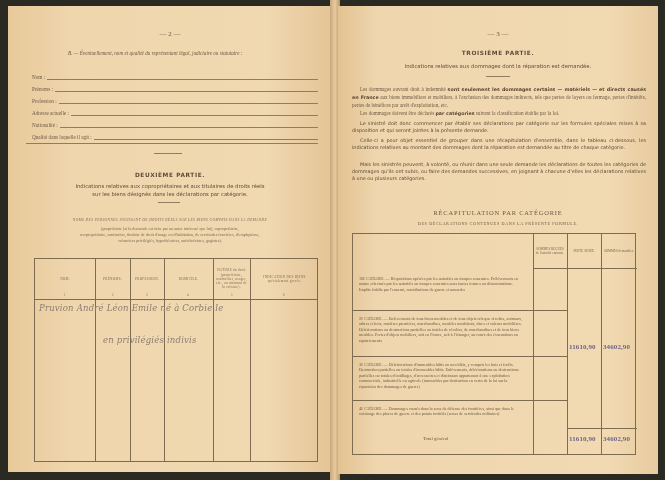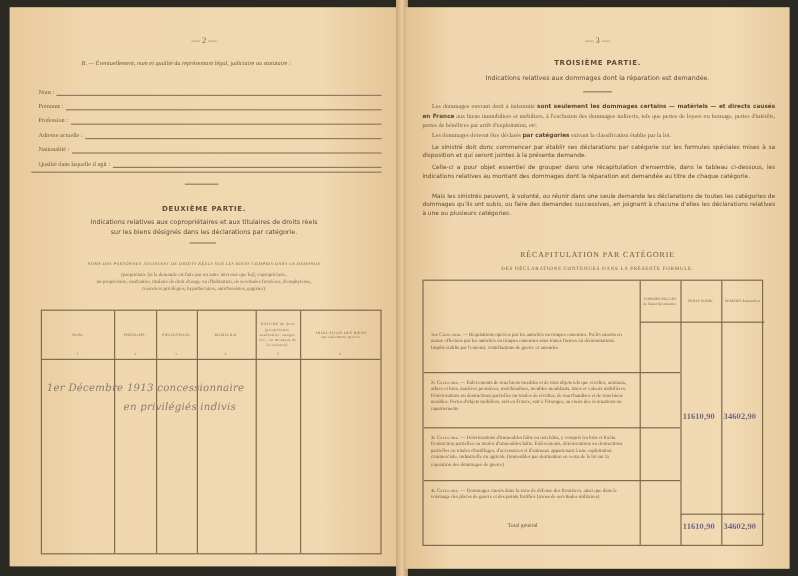--- a/index.html
+++ b/index.html
@@ -112,21 +112,21 @@
     <div class="hcell" style="left:178px; width:37px; padding:0 2px;">NATURE du droit (propriétaire, usufruitier, usager, etc., ou montant de la créance).</div>
     <div class="hcell" style="left:215px; width:69px; padding:0 6px;">INDICATION DES BIENS spécialement grevés.</div>
 
     <div class="hnum" style="left:29px;">1</div>
     <div class="hnum" style="left:77px;">2</div>
     <div class="hnum" style="left:111px;">3</div>
     <div class="hnum" style="left:152px;">4</div>
     <div class="hnum" style="left:196px;">5</div>
     <div class="hnum" style="left:248px;">6</div>
 
-    <div class="handwriting" style="left:4px; top:60px;">1er Décembre  1913   concessionnaire</div>
+    <div class="handwriting" style="left:4px; top:44px;">Pruvion   André  Léon  Emile  né à  Corbie  le</div>
     <div class="handwriting" style="left:68px; top:76px;">en   privilégiés   indivis</div>
   </div>
 </div>
 
 <div class="gutter"></div>
 
 <div class="page page-right">
   <div class="pagenum" style="top:24px;">— 3 —</div>
   <div class="part-title" style="top:44px;">TROISIÈME PARTIE.</div>
   <div class="part-sub" style="top:56px;">Indications relatives aux dommages dont la réparation est demandée.</div>

